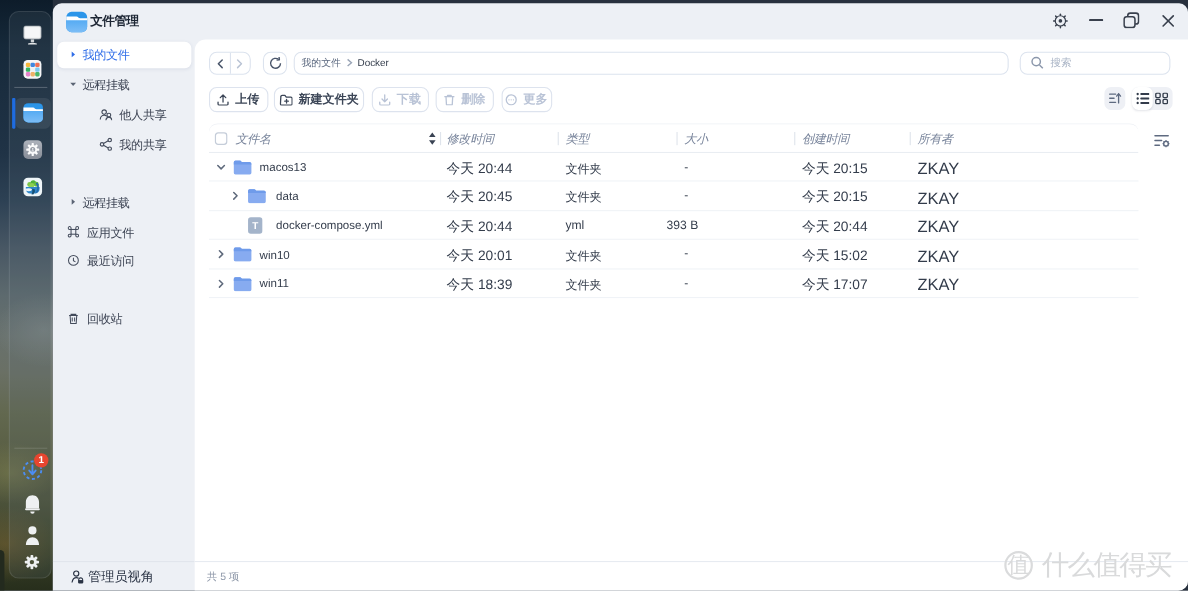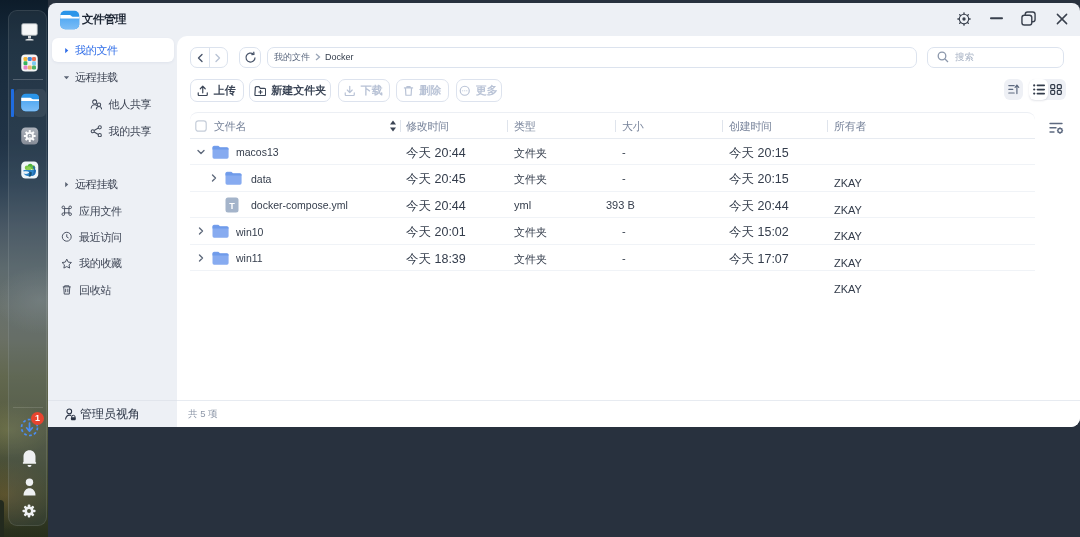--- a/index.html
+++ b/index.html
@@ -24,21 +24,21 @@
   border-radius:9px;
   background:rgba(90,105,118,0.18);
   border:1px solid rgba(255,255,255,0.10);
 }
 .tb-sep { position:absolute; left:13px; width:30px; height:1px; background:rgba(255,255,255,0.22); }
 .tb-active { position:absolute; left:13.5px; top:89px; width:32.5px; height:28px; border-radius:5px; background:rgba(255,255,255,0.08); }
 .tb-bar { position:absolute; left:11px; top:89px; width:2.5px; height:28px; border-radius:1px; background:#1f6ce0; }
 
 
 .window {
-  position:absolute; left:48px; top:3px; width:1032px; height:424px;
+  position:absolute; left:48px; top:3px; width:1032px; height:534px;
   background:#edf0f5; border-radius:8px 8px 9px 0; overflow:hidden;
 }
 .titlebar { position:absolute; left:0; top:0; width:100%; height:33px; }
 .titlebar .appname { position:absolute; left:34px; top:9px; font-size:11.5px; font-weight:bold; color:#1d2634; letter-spacing:-0.5px; }
 .tbar-btn { position:absolute; top:7px; color:#333b49; }
 
 
 .sidebar { position:absolute; left:0; top:33px; width:129px; bottom:0; }
 .side-item { position:absolute; left:4px; width:122px; height:24px; border-radius:6px;
   font-size:11px; color:#3c4353; display:flex; align-items:center; }
@@ -68,26 +68,26 @@
   font-size:11px; white-space:nowrap; color:#3c4657; display:flex; align-items:center; justify-content:center; font-weight:600;}
 .btn.dis { color:#b9c3d6; }
 .btn svg { margin-right:5px; }
 .tool-right { position:absolute; top:42.5px; height:20.5px; border-radius:6px; background:#eef0f5; }
 
 
 .thead { position:absolute; left:13px; right:45px; top:76px; height:26.5px;
   border-top:1px solid #eceff4; border-bottom:1px solid #e7ebf1; border-radius:8px 8px 0 0;
   font-size:11px; color:#78849b; }
 .col-sep { position:absolute; top:7px; width:1px; height:12px; background:#dfe4ec; }
-.hlbl { position:absolute; top:6px; letter-spacing:-0.3px;}
+.hlbl { position:absolute; top:6px; letter-spacing:-0.3px;font-style:italic;}
 .row { position:absolute; left:13px; right:45px; height:26.5px; border-bottom:1px solid #f0f3f7;
   font-size:11px; color:#333c4b; }
 .cell { position:absolute; top:7px; }
 .cell.t { font-size:12.5px; top:6px; }
-.cell.o { font-size:11px; top:6.5px;margin-top:32px; }
+.cell.o { font-size:15px; top:6.5px; }
 .cell.fn { font-size:10.5px; top:7.5px; }
 .rowchev { position:absolute; top:9px; color:#5f6a7c; }
 .foot { position:absolute; left:0; right:0; bottom:0; height:27px; border-top:1px solid #e7ebf1;
   font-size:9.5px; color:#8d97a8; display:flex; align-items:center; padding-left:11px; }
 
 
 .wm { position:absolute; left:736px; top:461px; color:#d9dadb; display:flex; align-items:center; }
 .wm .circ { width:26px; height:26px; border:2px solid #dadbdc; border-radius:50%;
   font-size:20px; display:flex; align-items:center; justify-content:center; font-family:"Liberation Serif",serif; }
 .wm .txt { font-size:25px; margin-left:8px; letter-spacing:-1.5px; font-family:"Liberation Serif",serif; }
@@ -295,26 +295,20 @@
       </svg>
       <span class="lbl">应用文件</span>
     </div>
     <div class="side-item" style="top:189px">
       <svg class="side-icon" viewBox="0 0 16 16" fill="none" stroke="#434b5b" stroke-width="1.3">
         <circle cx="8" cy="8" r="6.2"></circle>
           <path d="M8 4.5 V8.3 l2.6 1.5"></path>
       </svg>
       <span class="lbl">最近访问</span>
     </div>
-    <div class="side-item" style="top:215.5px">
-      <svg class="side-icon" viewBox="0 0 16 16" fill="none" stroke="#434b5b" stroke-width="1.3" stroke-linejoin="round">
-        <path d="M8 1.6 l2 4.1 4.5 0.6 -3.3 3.2 0.8 4.5 L8 11.9 4 14 l0.8-4.5 -3.3-3.2 4.5-0.6 Z"></path>
-      </svg>
-      <span class="lbl">我的收藏</span>
-    </div>
     <div class="side-item" style="top:242px">
       <svg class="side-icon" viewBox="0 0 16 16" fill="none" stroke="#434b5b" stroke-width="1.3">
         <path d="M2.5 4 h11 M5 4 V2.5 h6 V4 M3.8 4 l0.7 10 h7 l0.7-10"></path>
         <line x1="6.5" y1="6.5" x2="6.5" y2="11.5"></line>
           <line x1="9.5" y1="6.5" x2="9.5" y2="11.5"></line>
       </svg>
       <span class="lbl">回收站</span>
     </div>
 
     <div class="side-foot">

